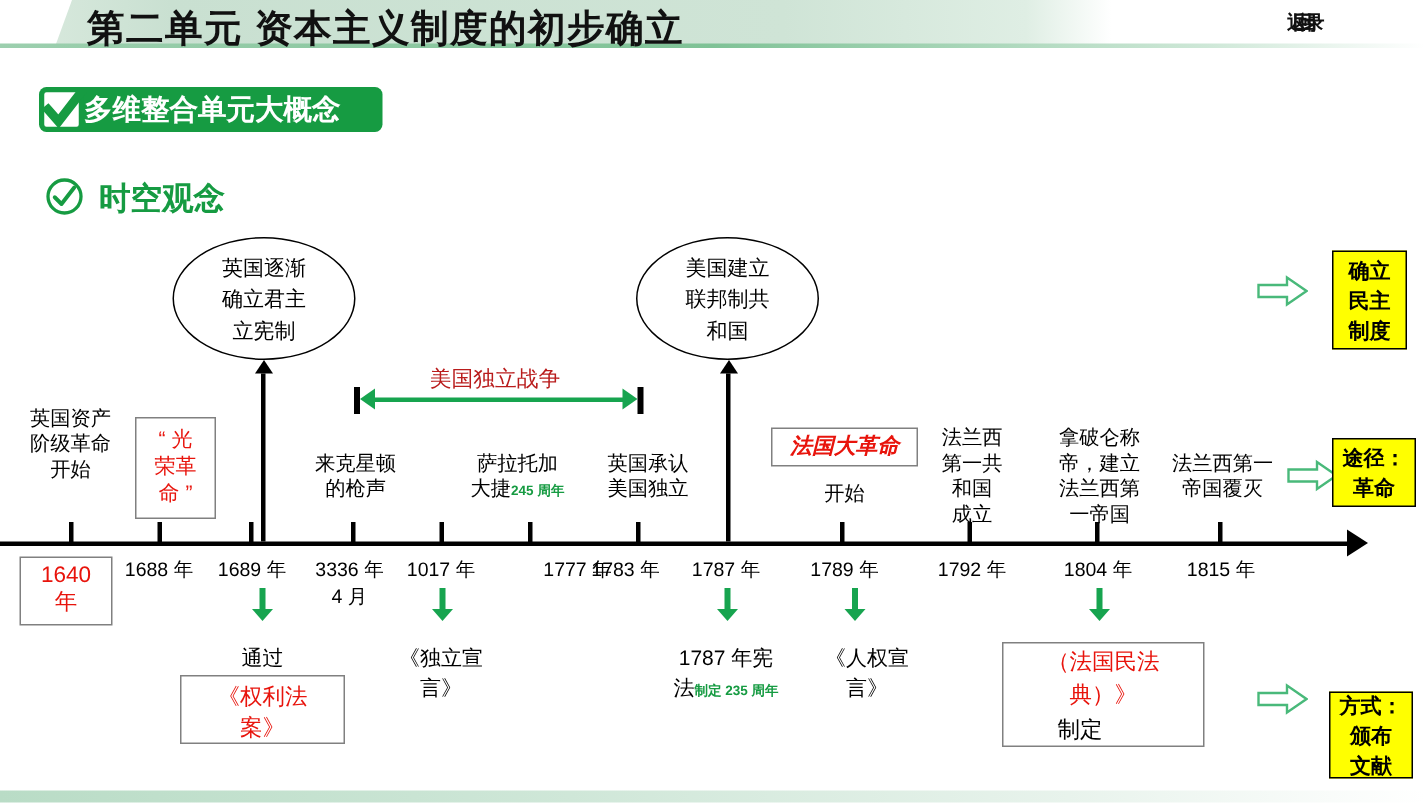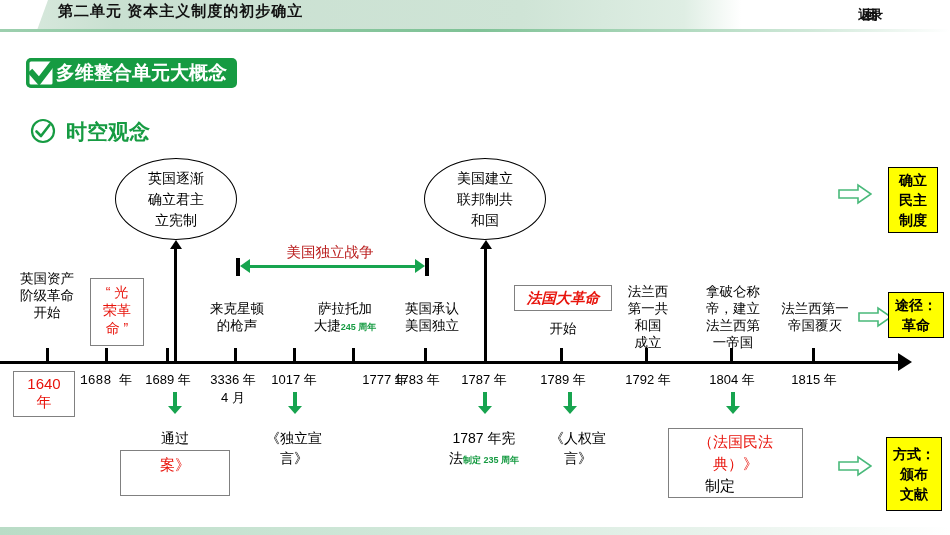--- a/index.html
+++ b/index.html
@@ -27,34 +27,34 @@
     left:835px;top:0;width:40px;height:30px;
     background:#ffffff;
     transform:skewX(-20deg);
   }
   #header-underline{
     left:0;top:29px;width:950px;height:3px;
     background:linear-gradient(to right,#9ccfae 0%,#7fc296 50%,#cfe8d8 85%,#ffffff 100%);
   }
   #header-title{
     left:58px;top:2px;
-    font-size:15px;font-weight:bold;color:#111;
+    font-size:25px;font-weight:bold;color:#111;
     letter-spacing:1px;white-space:nowrap;
   }
   #header-return{
     left:858px;top:6px;
     font-size:13px;font-weight:bold;color:#111;
     white-space:nowrap;letter-spacing:-9px;
   }
 
   
   #banner1{
     left:26px;top:58px;height:30px;
     background:#169b42;border-radius:5px;
-    display:flex;align-items:center;padding:0 10px 0 30px;
+    display:flex;align-items:center;padding:0 28px 0 30px;
   }
   #banner1-label{
     color:#ffffff;font-size:19px;font-weight:bold;white-space:nowrap;
   }
   #banner1-check{
     left:26px;top:58px;width:32px;height:30px;
   }
   #banner2-check{left:30px;top:118px;width:26px;height:26px;}
   #banner2-label{
     left:66px;top:118px;
@@ -267,21 +267,21 @@
 <div class="abs tick" style="left:560px;"></div>
 <div class="abs tick" style="left:645px;"></div>
 <div class="abs tick" style="left:730px;"></div>
 <div class="abs tick" style="left:812px;"></div>
 
 <div class="abs redbox" style="left:13px;top:371px;width:62px;height:46px;font-size:15px;padding-top:3px;">
   <div>1640</div>
   <div>年</div>
 </div>
 
-<div class="abs year" style="left:106px;font-family:Liberation Mono, monospace;">
+<div class="abs year" style="left:106px;">
   <span>1688 年</span></div>
 <div class="abs year" style="left:168px;">
   <span>1689 年</span></div>
 <div class="abs year" style="left:233px;">
   <span>3336 年</span>
   <span class="sub">4 月</span></div>
 <div class="abs year" style="left:294px;">
   <span>1017 年</span></div>
 <div class="abs year" style="left:353px;margin-left:32px;">
   <span>1777 年</span></div>
@@ -316,20 +316,21 @@
   </div>
 <div class="abs downarr" style="left:726px;top:392px;">
   <div class="shaft"></div>
     <div class="head"></div>
   </div>
 
 <div class="abs btm" style="left:175px;top:428px;">
   <div>通过</div>
 </div>
 <div class="abs redbox" style="left:120px;top:450px;width:110px;height:46px;font-size:15px;padding-top:3px;line-height:21px;">
+  <div>《权利法</div>
   <div>案》</div>
 </div>
 
 <div class="abs btm" style="left:294px;top:428px;">
   <div>《独立宣</div>
   <div>言》</div>
 </div>
 
 <div class="abs btm" style="left:484px;top:428px;">
   <div>1787 年宪</div>
@@ -364,19 +365,19 @@
   <path d="M1 7 H20 V2 L33 11 L20 20 V15 H1 Z" fill="#ffffff" stroke="#49b97a" stroke-width="1.6"></path>
 </svg>
 <div class="abs yellowbox" style="left:888px;top:292px;width:56px;height:46px;">
   <div>途径：</div>
   <div>革命</div>
 </div>
 
 <svg class="abs hollowarr" style="left:838px;top:455px;" viewBox="0 0 34 22">
   <path d="M1 7 H20 V2 L33 11 L20 20 V15 H1 Z" fill="#ffffff" stroke="#49b97a" stroke-width="1.6"></path>
 </svg>
-<div class="abs yellowbox" style="left:886px;top:437px;width:56px;height:74px;">
+<div class="abs yellowbox" style="left:886px;top:461px;width:56px;height:58px;">
   <div>方式：</div>
   <div>颁布</div>
   <div>文献</div>
 </div>
 
 <div class="abs" id="footer"></div>
 
 </body></html>

